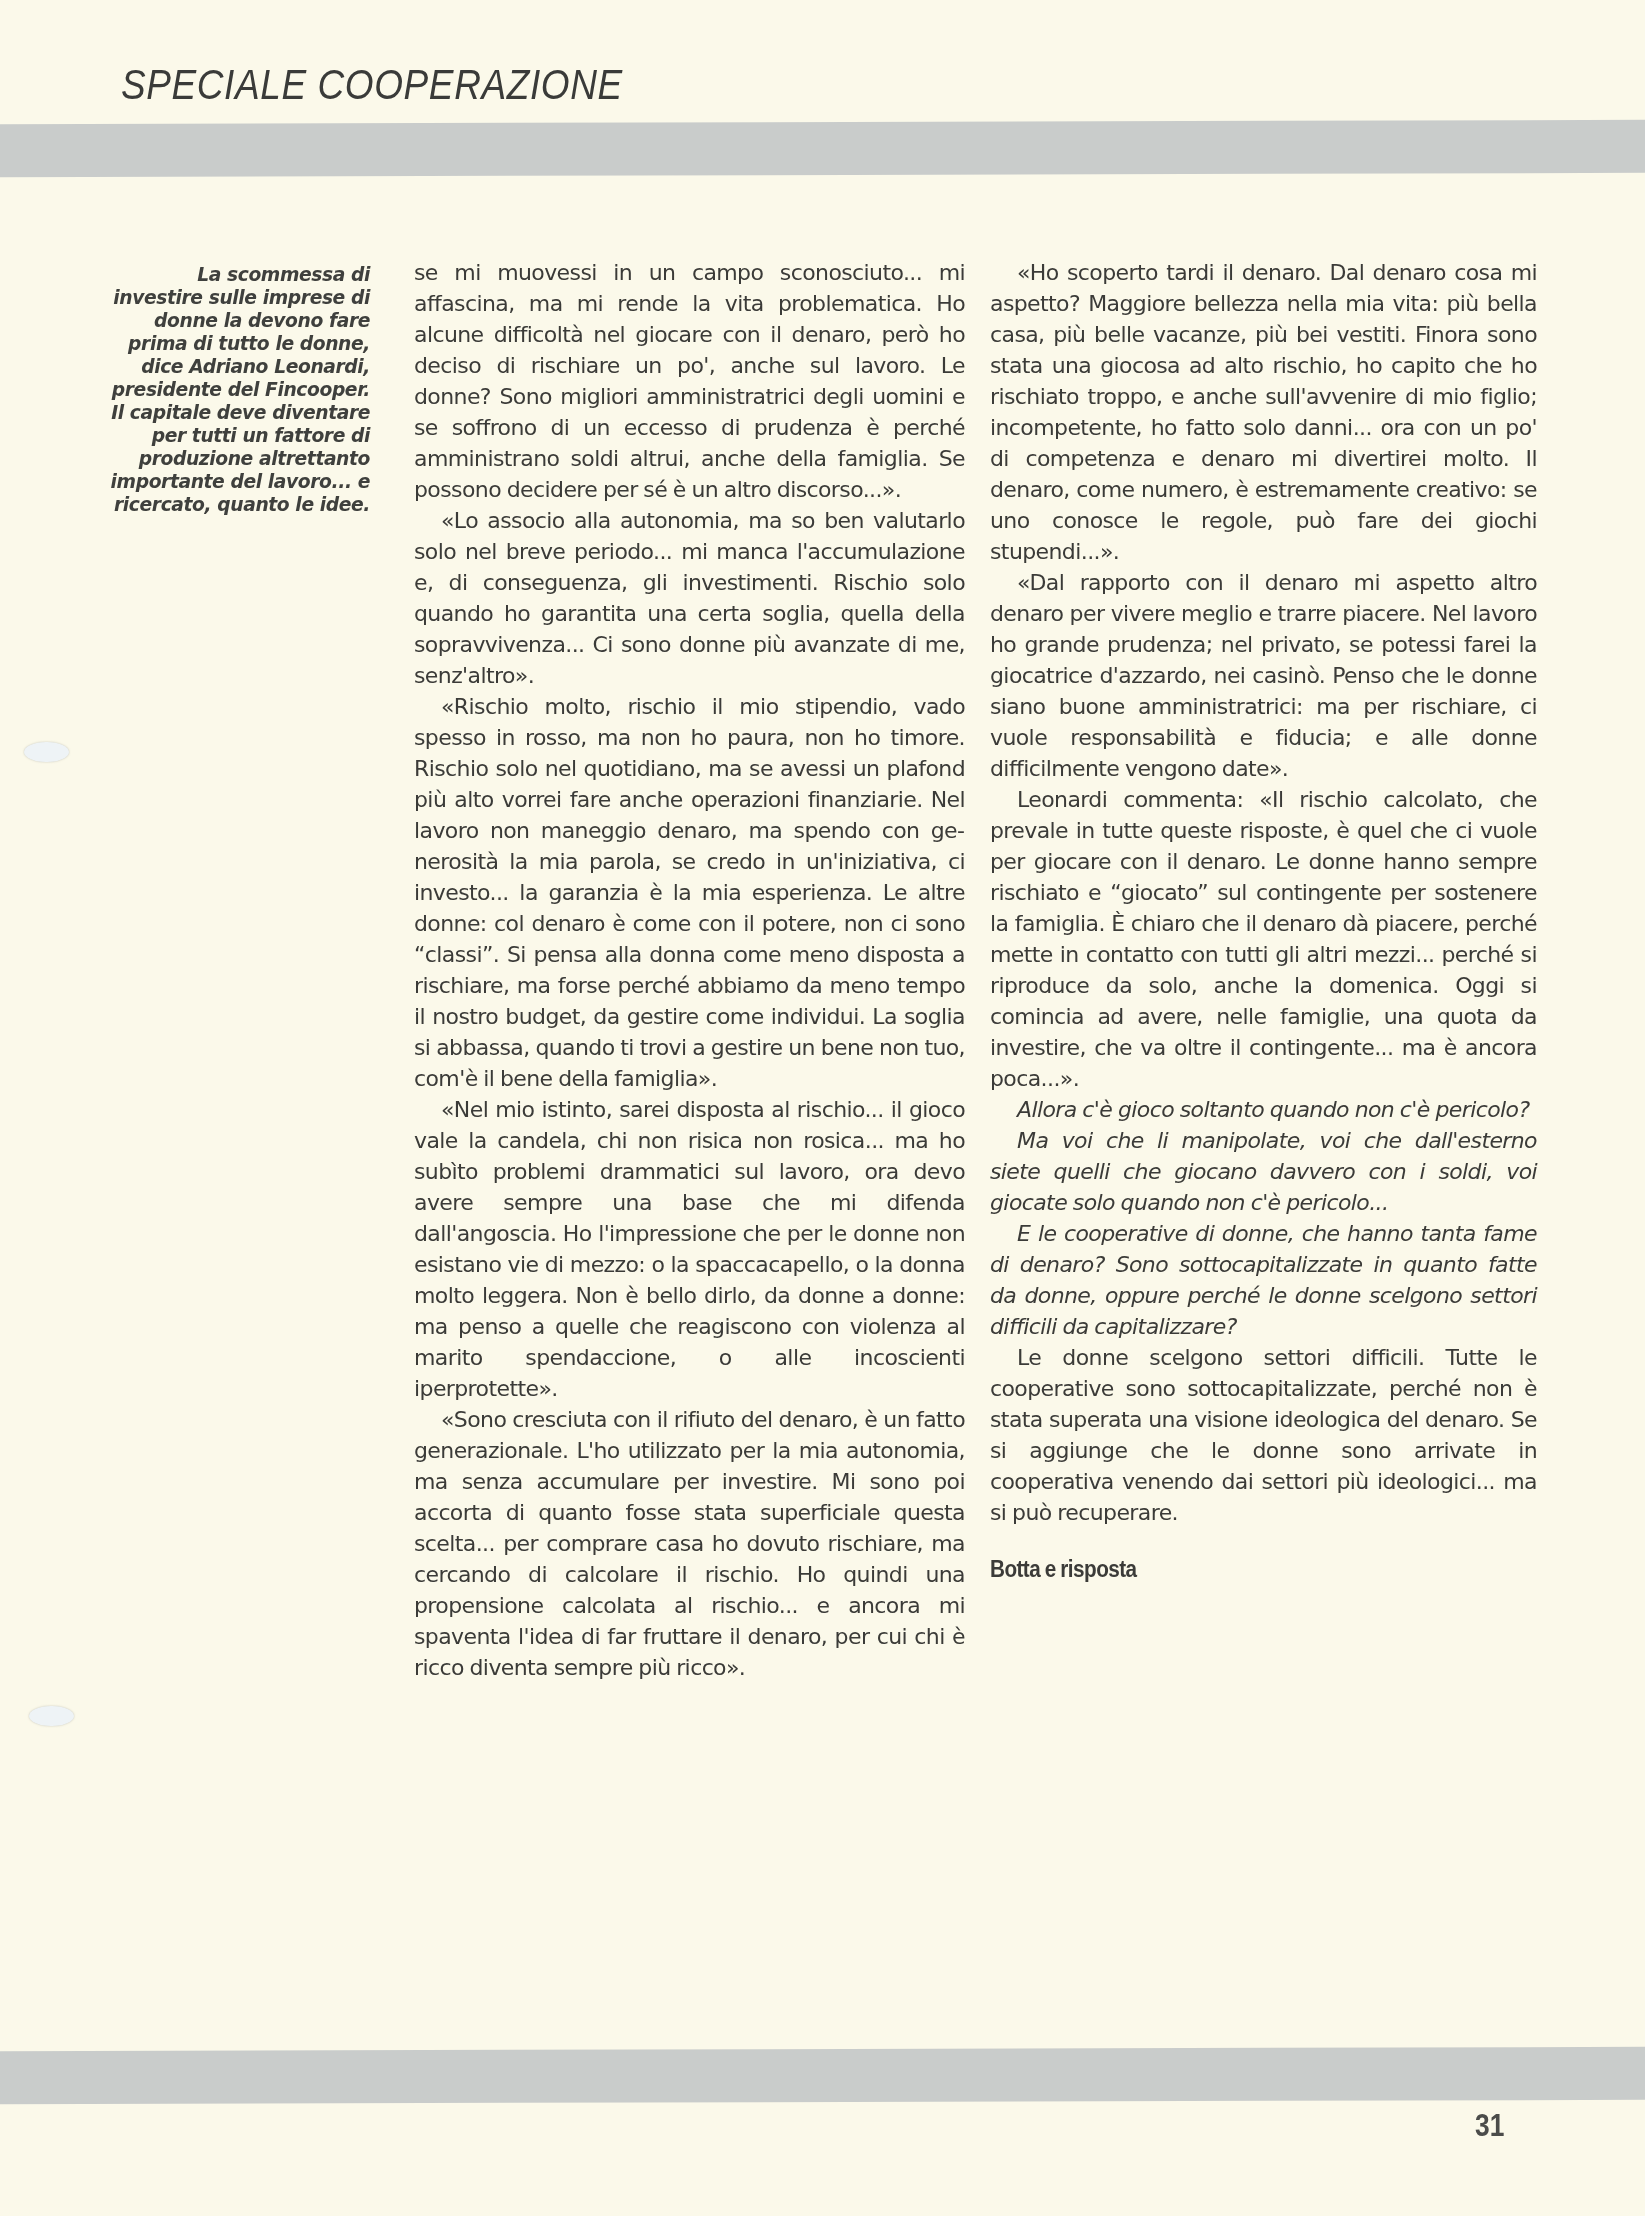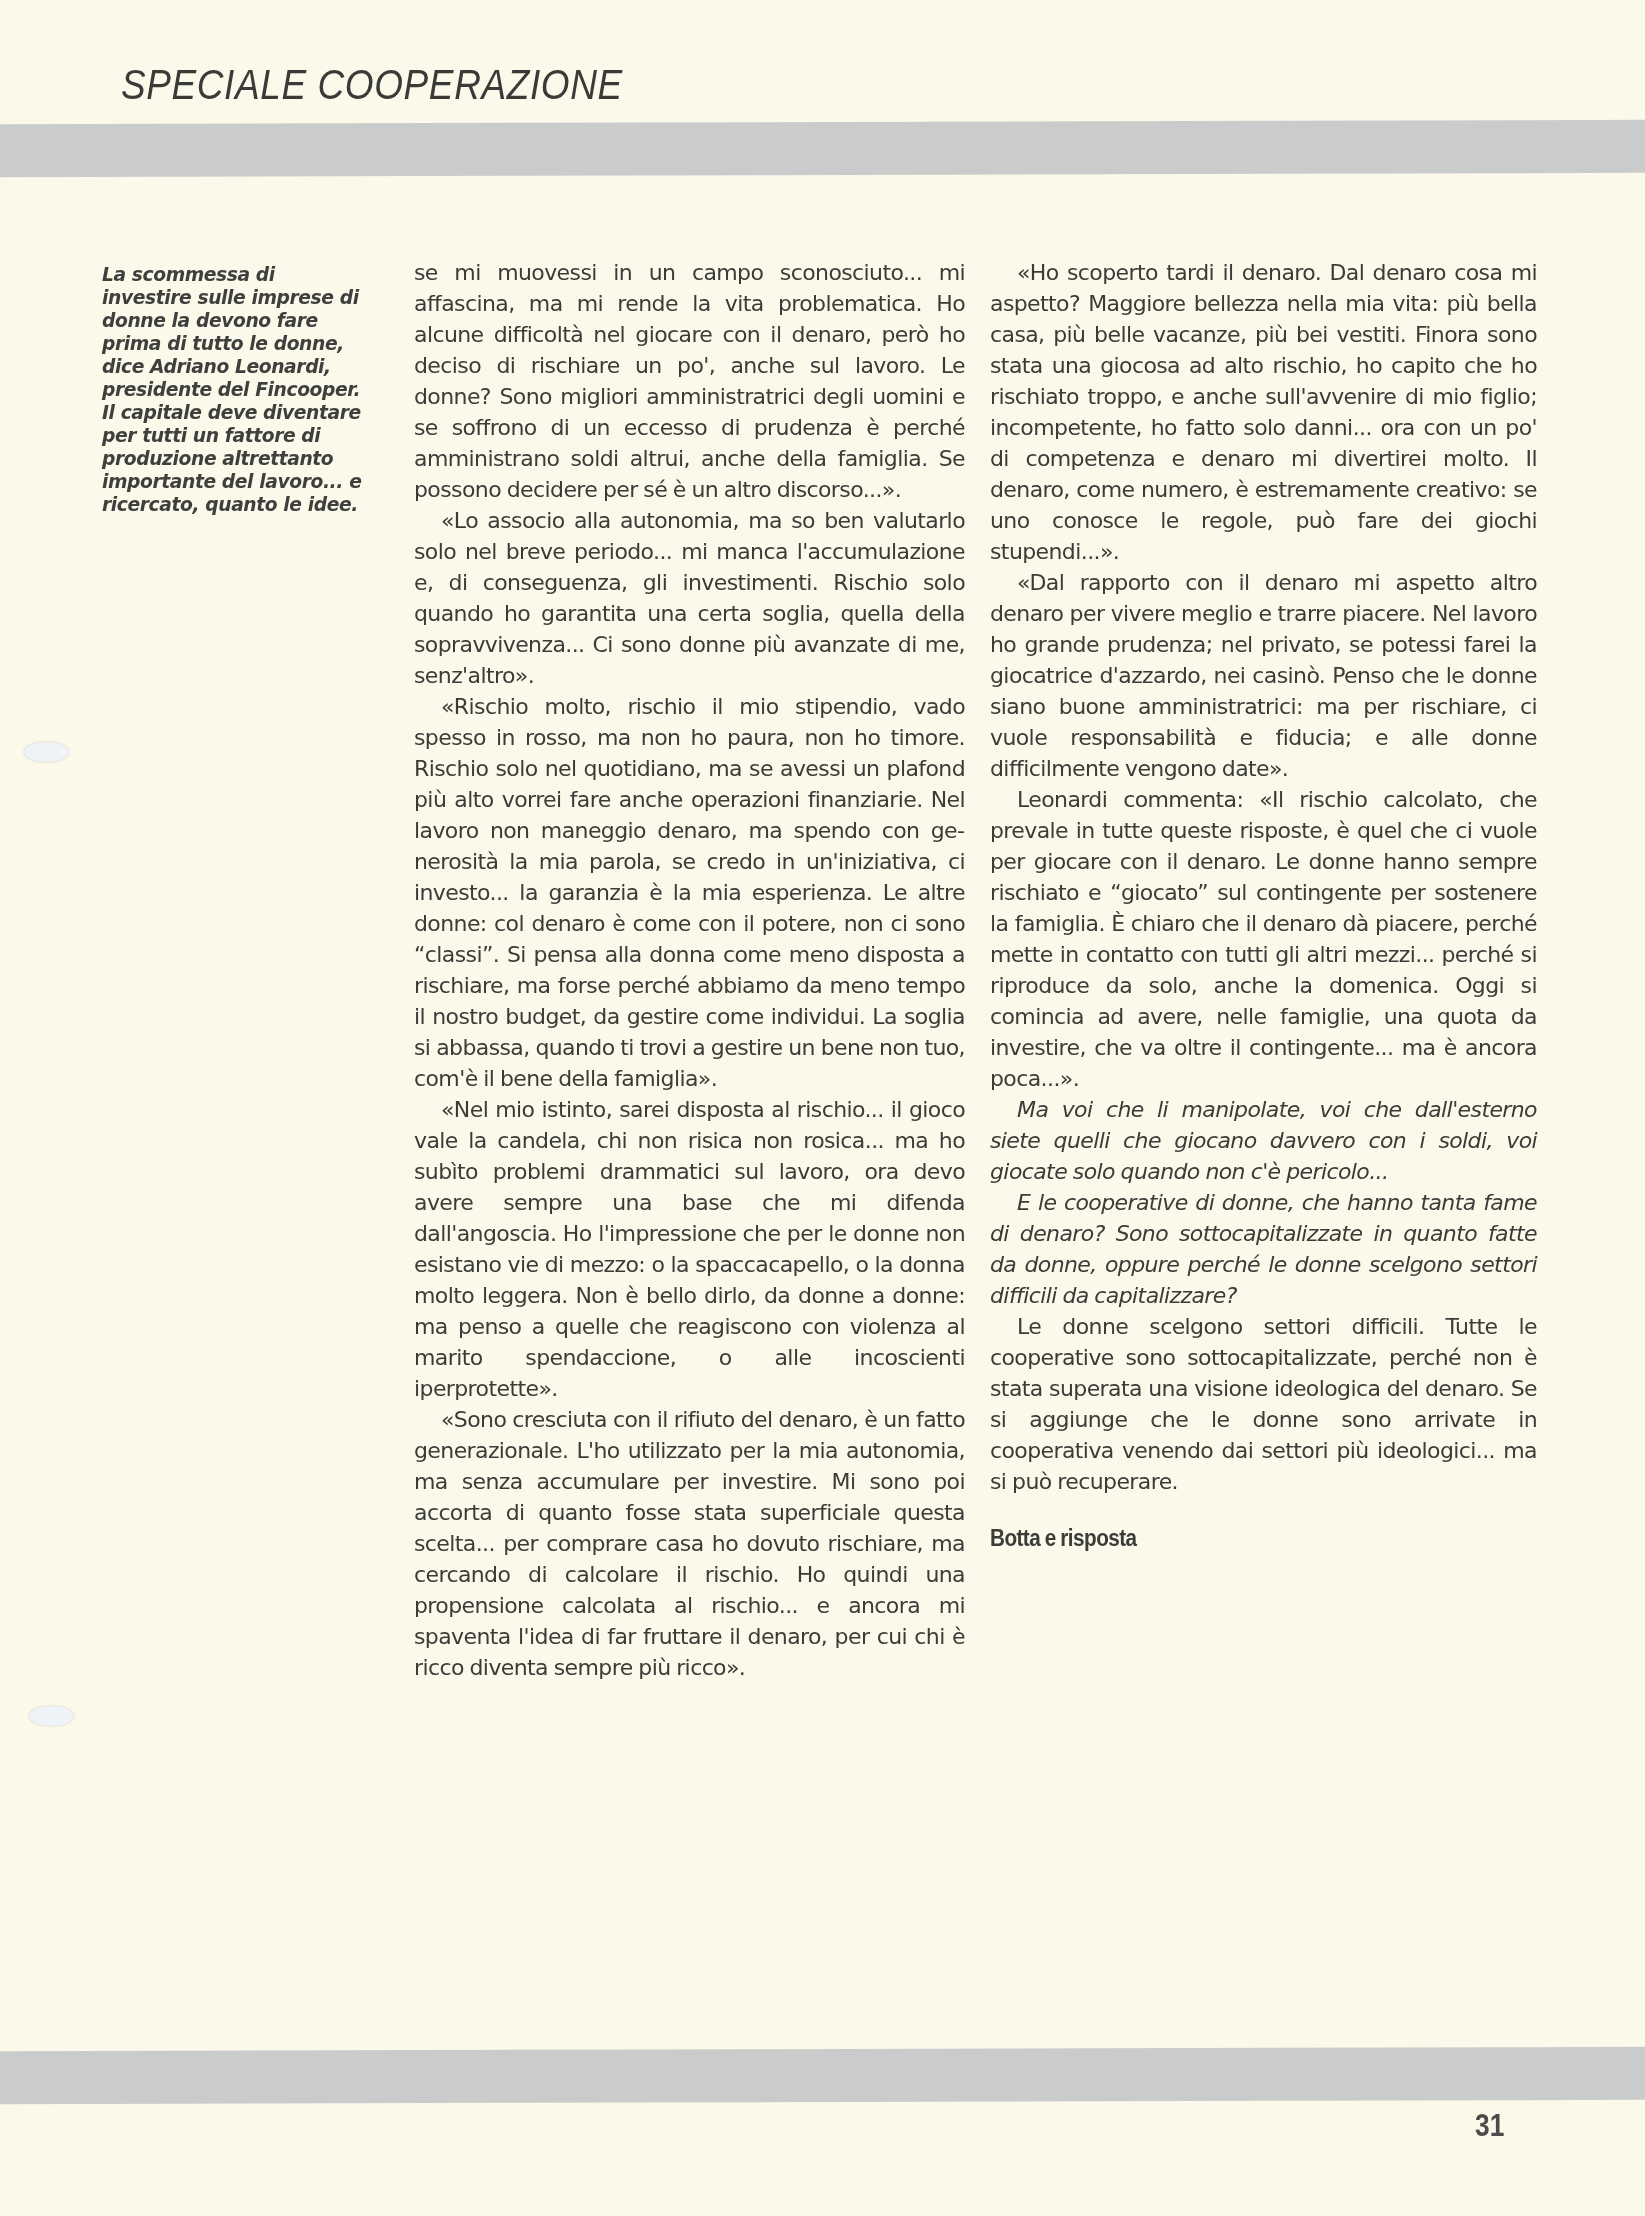--- a/index.html
+++ b/index.html
@@ -30,21 +30,21 @@
     position: absolute; width: 45px; height: 20.4px;
     border-radius: 50%;
     background: #eef3f6;
     box-shadow: 0 0 2px rgba(150,150,140,0.5);
   }
   .punch-hole.h1 { left: 24px; top: 742px; }
   .punch-hole.h2 { left: 28.5px; top: 1706px; }
 
   .sidebar-caption {
     position: absolute; left: 102px; top: 263px; width: 268px;
-    text-align: left;
+    text-align: right;
     font-family: "DejaVu Sans", sans-serif;
     font-style: italic; font-weight: bold;
     font-size: 18.7px; line-height: 23px;
     color: #3f403d;
     letter-spacing: -0.4px;
   }
 
   .column {
     position: absolute; top: 257px;
     font-family: "DejaVu Sans", sans-serif;
@@ -92,20 +92,21 @@
   <p class="indent">«Lo associo alla autonomia, ma so ben valutarlo solo nel breve periodo... mi manca l'accumulazione e, di conseguenza, gli inve­stimenti. Rischio solo quando ho garantita una certa soglia, quella della sopravviven­za... Ci sono donne più avanzate di me, senz'altro».</p>
   <p class="indent">«Rischio molto, rischio il mio stipendio, vado spesso in rosso, ma non ho paura, non ho timore. Rischio solo nel quotidiano, ma se avessi un plafond più alto vorrei fare anche operazioni finanziarie. Nel lavoro non maneggio denaro, ma spendo con ge­nerosità la mia parola, se credo in un'inizia­tiva, ci investo... la garanzia è la mia espe­rienza. Le altre donne: col denaro è come con il potere, non ci sono “classi”. Si pensa alla donna come meno disposta a rischiare, ma forse perché abbiamo da meno tempo il nostro budget, da gestire come individui. La soglia si abbassa, quando ti trovi a gestire un bene non tuo, com'è il bene della famiglia».</p>
   <p class="indent">«Nel mio istinto, sarei disposta al ri­schio... il gioco vale la candela, chi non risica non rosica... ma ho subìto problemi drammatici sul lavoro, ora devo avere sem­pre una base che mi difenda dall'angoscia. Ho l'impressione che per le donne non esistano vie di mezzo: o la spaccacapello, o la donna molto leggera. Non è bello dirlo, da donne a donne: ma penso a quelle che reagiscono con violenza al marito spendac­cione, o alle incoscienti iperprotette».</p>
   <p class="indent">«Sono cresciuta con il rifiuto del denaro, è un fatto generazionale. L'ho utilizzato per la mia autonomia, ma senza accumulare per investire. Mi sono poi accorta di quanto fosse stata superficiale questa scelta... per comprare casa ho dovuto rischiare, ma cer­cando di calcolare il rischio. Ho quindi una propensione calcolata al rischio... e ancora mi spaventa l'idea di far fruttare il denaro, per cui chi è ricco diventa sempre più ricco».</p>
 </div>
 
 <div class="column right">
   <p class="indent">«Ho scoperto tardi il denaro. Dal denaro cosa mi aspetto? Maggiore bellezza nella mia vita: più bella casa, più belle vacanze, più bei vestiti. Finora sono stata una giocosa ad alto rischio, ho capito che ho rischiato troppo, e anche sull'avvenire di mio figlio; incompetente, ho fatto solo danni... ora con un po' di competenza e denaro mi divertirei molto. Il denaro, come numero, è estrema­mente creativo: se uno conosce le regole, può fare dei giochi stupendi...».</p>
   <p class="indent">«Dal rapporto con il denaro mi aspetto altro denaro per vivere meglio e trarre piace­re. Nel lavoro ho grande prudenza; nel privato, se potessi farei la giocatrice d'azzar­do, nei casinò. Penso che le donne siano buone amministratrici: ma per rischiare, ci vuole responsabilità e fiducia; e alle donne difficilmente vengono date».</p>
   <p class="indent">Leonardi commenta: «Il rischio calcolato, che prevale in tutte queste risposte, è quel che ci vuole per giocare con il denaro. Le donne hanno sempre rischiato e “giocato” sul contingente per sostenere la famiglia. È chiaro che il denaro dà piacere, perché mette in contatto con tutti gli altri mezzi... perché si riproduce da solo, anche la dome­nica. Oggi si comincia ad avere, nelle fami­glie, una quota da investire, che va oltre il contingente... ma è ancora poca...».</p>
+  <p class="indent italic">Allora c'è gioco soltanto quando non c'è pericolo?</p>
   <p class="indent italic">Ma voi che li manipolate, voi che dall'e­sterno siete quelli che giocano davvero con i soldi, voi giocate solo quando non c'è pericolo...</p>
   <p class="indent italic">E le cooperative di donne, che hanno tanta fame di denaro? Sono sottocapitalizza­te in quanto fatte da donne, oppure perché le donne scelgono settori difficili da capita­lizzare?</p>
   <p class="indent">Le donne scelgono settori difficili. Tutte le cooperative sono sottocapitalizzate, perché non è stata superata una visione ideologica del denaro. Se si aggiunge che le donne sono arrivate in cooperativa venendo dai settori più ideologici... ma si può recupe­rare.</p>
   <h3>Botta e risposta</h3>
 </div>
 
 <div class="band bottom"></div>
 
 <div class="page-number">31</div>
 

